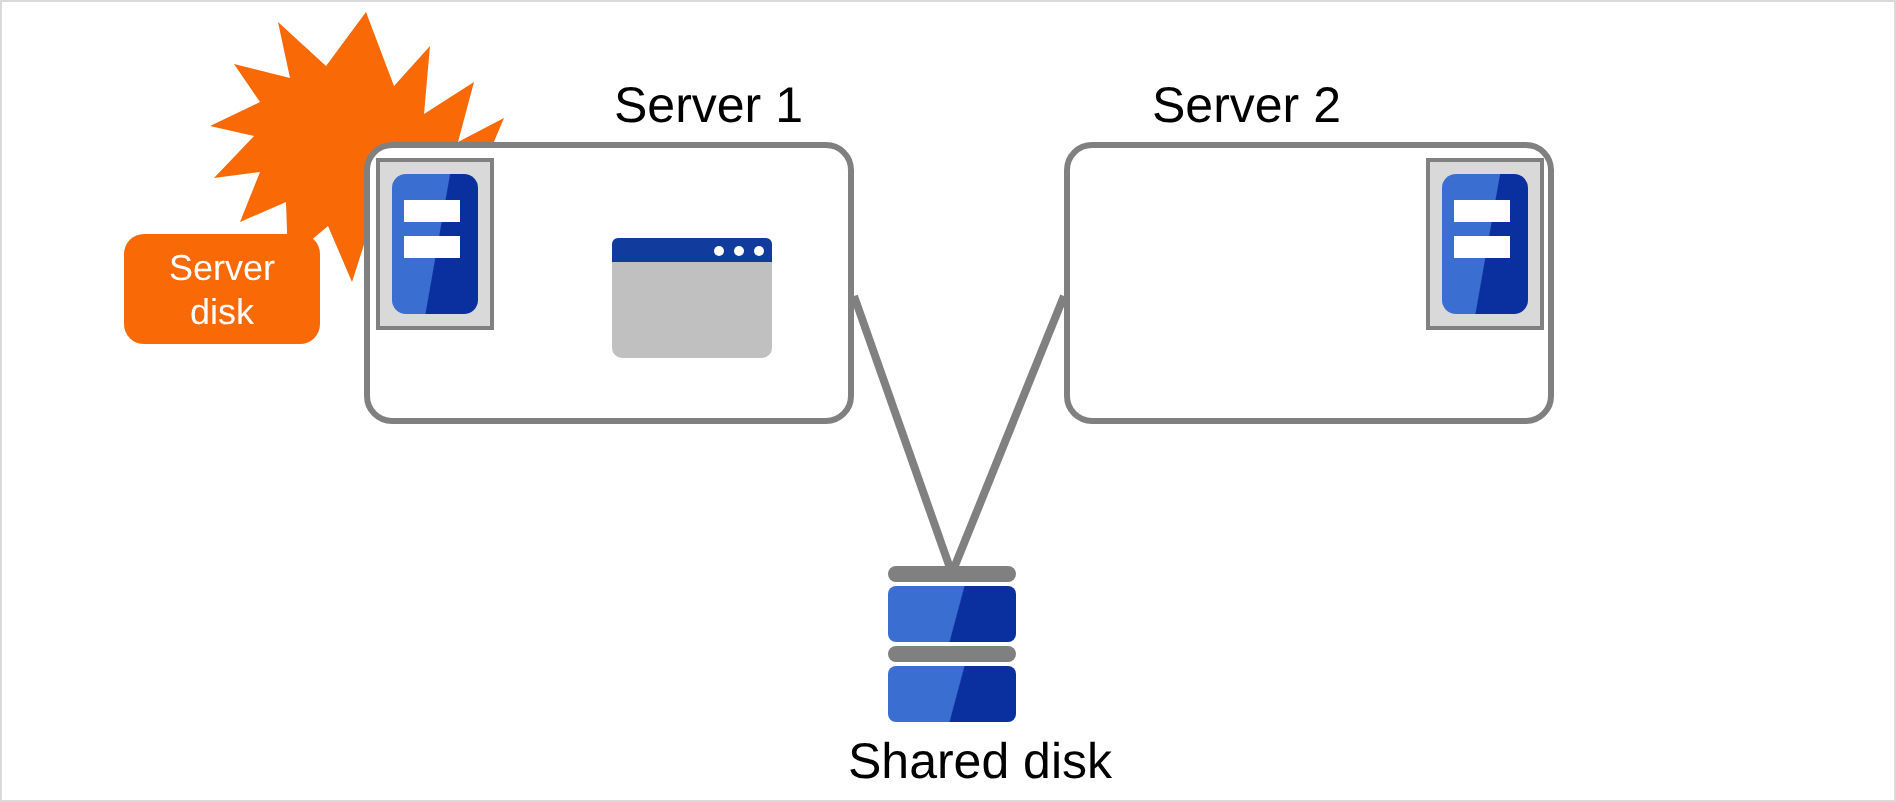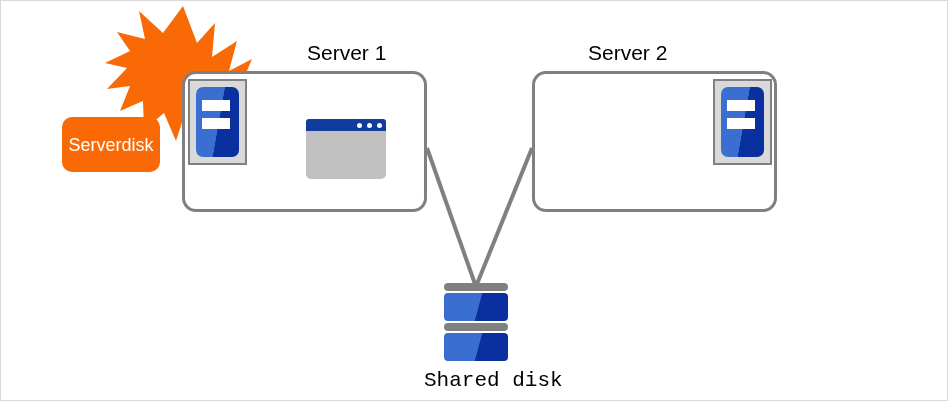--- a/index.html
+++ b/index.html
@@ -24,28 +24,28 @@
     left: 0;
     top: 0;
     width: 948px;
     height: 401px;
   }
 
   
   .label {
     position: absolute;
     color: #000000;
-    font-size: 21px;
+    font-size: 25px;
     line-height: 22px;
     white-space: pre;
   }
   #server1-label { left: 306px; top: 41px; }
-  #server2-label { left: 575px; top: 41px; margin-left: 12px; }
+  #server2-label { left: 575px; top: 41px; }
   #app-label     { left: 283px; top: 91px; letter-spacing: 0.2px; }
-  #disk-label    { left: 423px; top: 369px; font-family: Liberation Mono, monospace; }
+  #disk-label    { left: 423px; top: 369px; }
 
   
   .server-box {
     position: absolute;
     border: 3px solid #808080;
     border-radius: 14px;
     background: #ffffff;
     box-sizing: border-box;
   }
   #server1-box { left: 181px; top: 70px; width: 245px; height: 141px; }
@@ -141,21 +141,21 @@
     left: 61px;
     top: 116px;
     width: 98px;
     height: 55px;
     background: #f96a07;
     border-radius: 10px;
     color: #ffffff;
     font-size: 18px;
     line-height: 22px;
     display: flex;
-    flex-direction: row;
+    flex-direction: column;
     align-items: center;
     justify-content: center;
     text-align: center;
   }
 </style>
 </head>
 <body>
 
 <div id="canvas">
 

